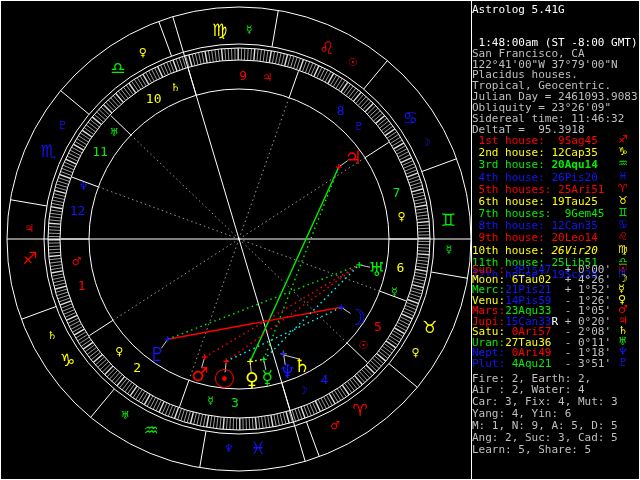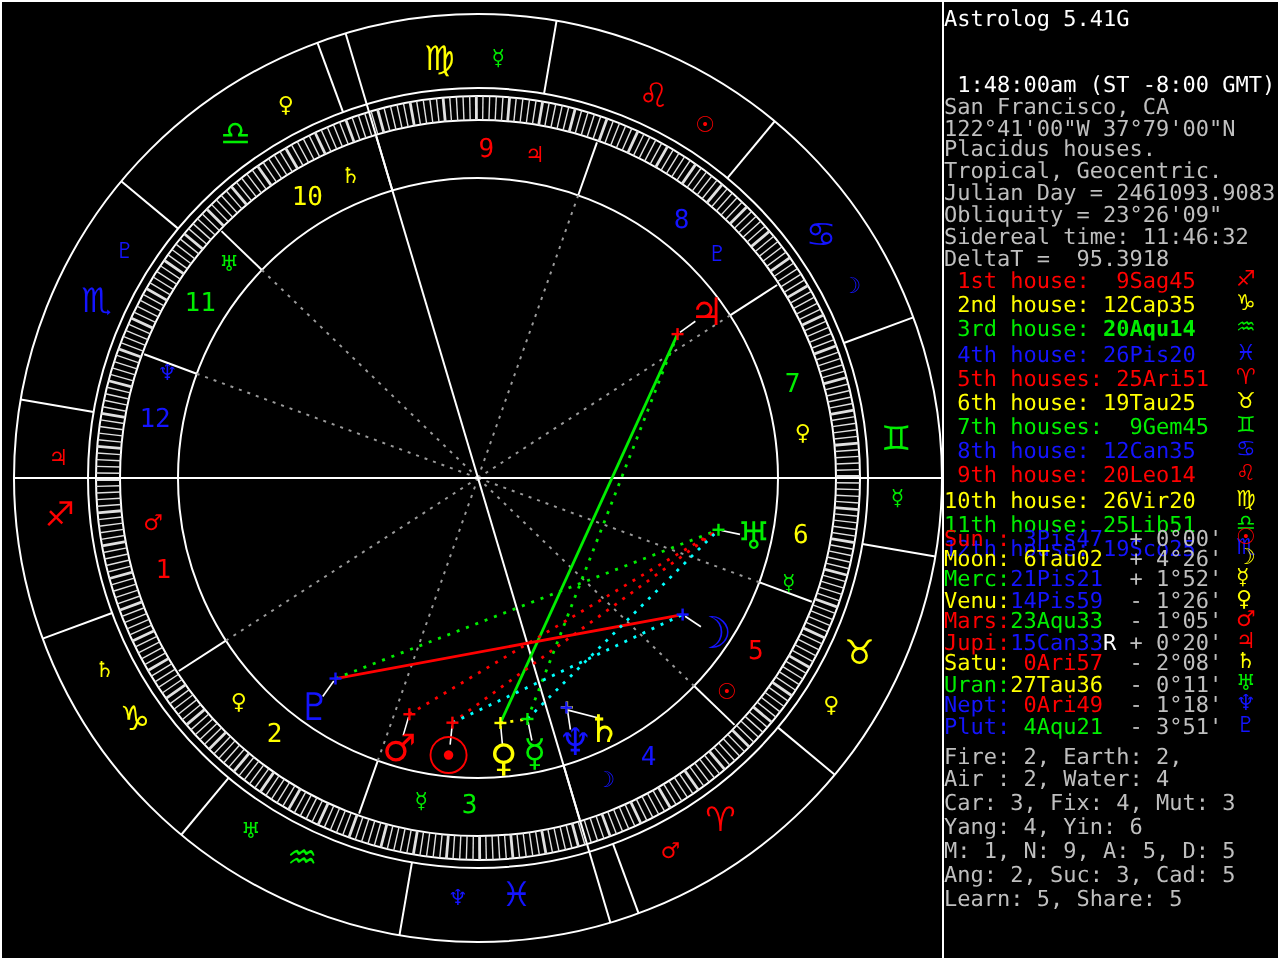--- a/index.html
+++ b/index.html
@@ -530,21 +530,21 @@
       <div class="pline" style="top: 123.9px; color: rgb(191, 191, 191);">DeltaT =  95.3918</div>
       <div class="prow" style="top: 135px; color: rgb(255, 0, 0); text-align: right;"><span> 1st house:</span> <span style="white-space: pre;"> 9Sag45</span><span class="g">♐</span></div>
       <div class="prow" style="top: 147.17px; color: rgb(255, 255, 0);"><span> 2nd house:</span> <span style="white-space: pre;">12Cap35</span><span class="g">♑</span></div>
       <div class="prow" style="top: 159.34px; color: rgb(0, 238, 0);"><span> 3rd house:</span> <span style="white-space: pre; font-weight: bold;">20Aqu14</span><span class="g">♒</span></div>
       <div class="prow" style="top: 171.51px; color: rgb(20, 20, 255);"><span> 4th house:</span> <span style="white-space: pre;">26Pis20</span><span class="g">♓</span></div>
       <div class="prow" style="top: 183.68px; color: rgb(255, 0, 0);"><span> 5th houses:</span> <span style="white-space: pre;">25Ari51</span><span class="g">♈</span></div>
       <div class="prow" style="top: 195.85px; color: rgb(255, 255, 0);"><span> 6th house:</span> <span style="white-space: pre;">19Tau25</span><span class="g">♉</span></div>
       <div class="prow" style="top: 208.02px; color: rgb(0, 238, 0);"><span> 7th houses:</span> <span style="white-space: pre;"> 9Gem45</span><span class="g">♊</span></div>
       <div class="prow" style="top: 220.19px; color: rgb(20, 20, 255);"><span> 8th house:</span> <span style="white-space: pre;">12Can35</span><span class="g">♋</span></div>
       <div class="prow" style="top: 232.36px; color: rgb(255, 0, 0);"><span> 9th house:</span> <span style="white-space: pre;">20Leo14</span><span class="g">♌</span></div>
-      <div class="prow" style="top: 244.53px; color: rgb(255, 255, 0);"><span>10th house:</span> <span style="white-space: pre;">26Vir20</span><span class="g">♍</span></div>
+      <div class="prow" style="top: 244.53px; color: rgb(255, 255, 0);"><span>10th house:</span> <span style="white-space: pre; font-style: italic;">26Vir20</span><span class="g">♍</span></div>
       <div class="prow" style="top: 256.7px; color: rgb(0, 238, 0);"><span>11th house:</span> <span style="white-space: pre;">25Lib51</span><span class="g">♎</span></div>
       <div class="prow" style="top: 268.87px; color: rgb(20, 20, 255);"><span>12th house:</span> <span style="white-space: pre;">19Sco25</span><span class="g">♏</span></div>
       <div class="prow" style="top: 263.5px;"><span style="color: rgb(255, 0, 0); white-space: pre; margin-top: 44px;">Sun :</span><span style="color: rgb(20, 20, 255); white-space: pre;"> 3Pis47</span><span style="color: rgb(255, 255, 255); white-space: pre;"> </span> <span style="color: rgb(191, 191, 191); white-space: pre;">+ 0°00'</span><span class="g" style="color: rgb(255, 0, 0);">☉</span></div>
       <div class="prow" style="top: 273.95px;"><span style="color: rgb(255, 255, 0); white-space: pre;">Moon:</span><span style="color: rgb(255, 255, 0); white-space: pre;"> 6Tau02</span><span style="color: rgb(255, 255, 255); white-space: pre;"> </span> <span style="color: rgb(191, 191, 191); white-space: pre;">+ 4°26'</span><span class="g" style="color: rgb(255, 255, 0);">☽</span></div>
       <div class="prow" style="top: 284.4px;"><span style="color: rgb(0, 238, 0); white-space: pre;">Merc:</span><span style="color: rgb(20, 20, 255); white-space: pre;">21Pis21</span><span style="color: rgb(255, 255, 255); white-space: pre;"> </span> <span style="color: rgb(191, 191, 191); white-space: pre;">+ 1°52'</span><span class="g" style="color: rgb(255, 255, 0);">☿</span></div>
       <div class="prow" style="top: 294.85px;"><span style="color: rgb(255, 255, 0); white-space: pre;">Venu:</span><span style="color: rgb(20, 20, 255); white-space: pre;">14Pis59</span><span style="color: rgb(255, 255, 255); white-space: pre;"> </span> <span style="color: rgb(191, 191, 191); white-space: pre;">- 1°26'</span><span class="g" style="color: rgb(255, 255, 0);">♀</span></div>
       <div class="prow" style="top: 305.3px;"><span style="color: rgb(255, 0, 0); white-space: pre;">Mars:</span><span style="color: rgb(0, 238, 0); white-space: pre;">23Aqu33</span><span style="color: rgb(255, 255, 255); white-space: pre;"> </span> <span style="color: rgb(191, 191, 191); white-space: pre;">- 1°05'</span><span class="g" style="color: rgb(255, 0, 0);">♂</span></div>
       <div class="prow" style="top: 315.75px;"><span style="color: rgb(255, 0, 0); white-space: pre;">Jupi:</span><span style="color: rgb(20, 20, 255); white-space: pre;">15Can33</span><span style="color: rgb(255, 255, 255); white-space: pre;">R</span> <span style="color: rgb(191, 191, 191); white-space: pre;">+ 0°20'</span><span class="g" style="color: rgb(255, 0, 0);">♃</span></div>
       <div class="prow" style="top: 326.2px;"><span style="color: rgb(255, 255, 0); white-space: pre;">Satu:</span><span style="color: rgb(255, 0, 0); white-space: pre;"> 0Ari57</span><span style="color: rgb(255, 255, 255); white-space: pre;"> </span> <span style="color: rgb(191, 191, 191); white-space: pre;">- 2°08'</span><span class="g" style="color: rgb(255, 255, 0);">♄</span></div>
       <div class="prow" style="top: 336.65px;"><span style="color: rgb(0, 238, 0); white-space: pre;">Uran:</span><span style="color: rgb(255, 255, 0); white-space: pre;">27Tau36</span><span style="color: rgb(255, 255, 255); white-space: pre;"> </span> <span style="color: rgb(191, 191, 191); white-space: pre;">- 0°11'</span><span class="g" style="color: rgb(0, 238, 0);">♅</span></div>

